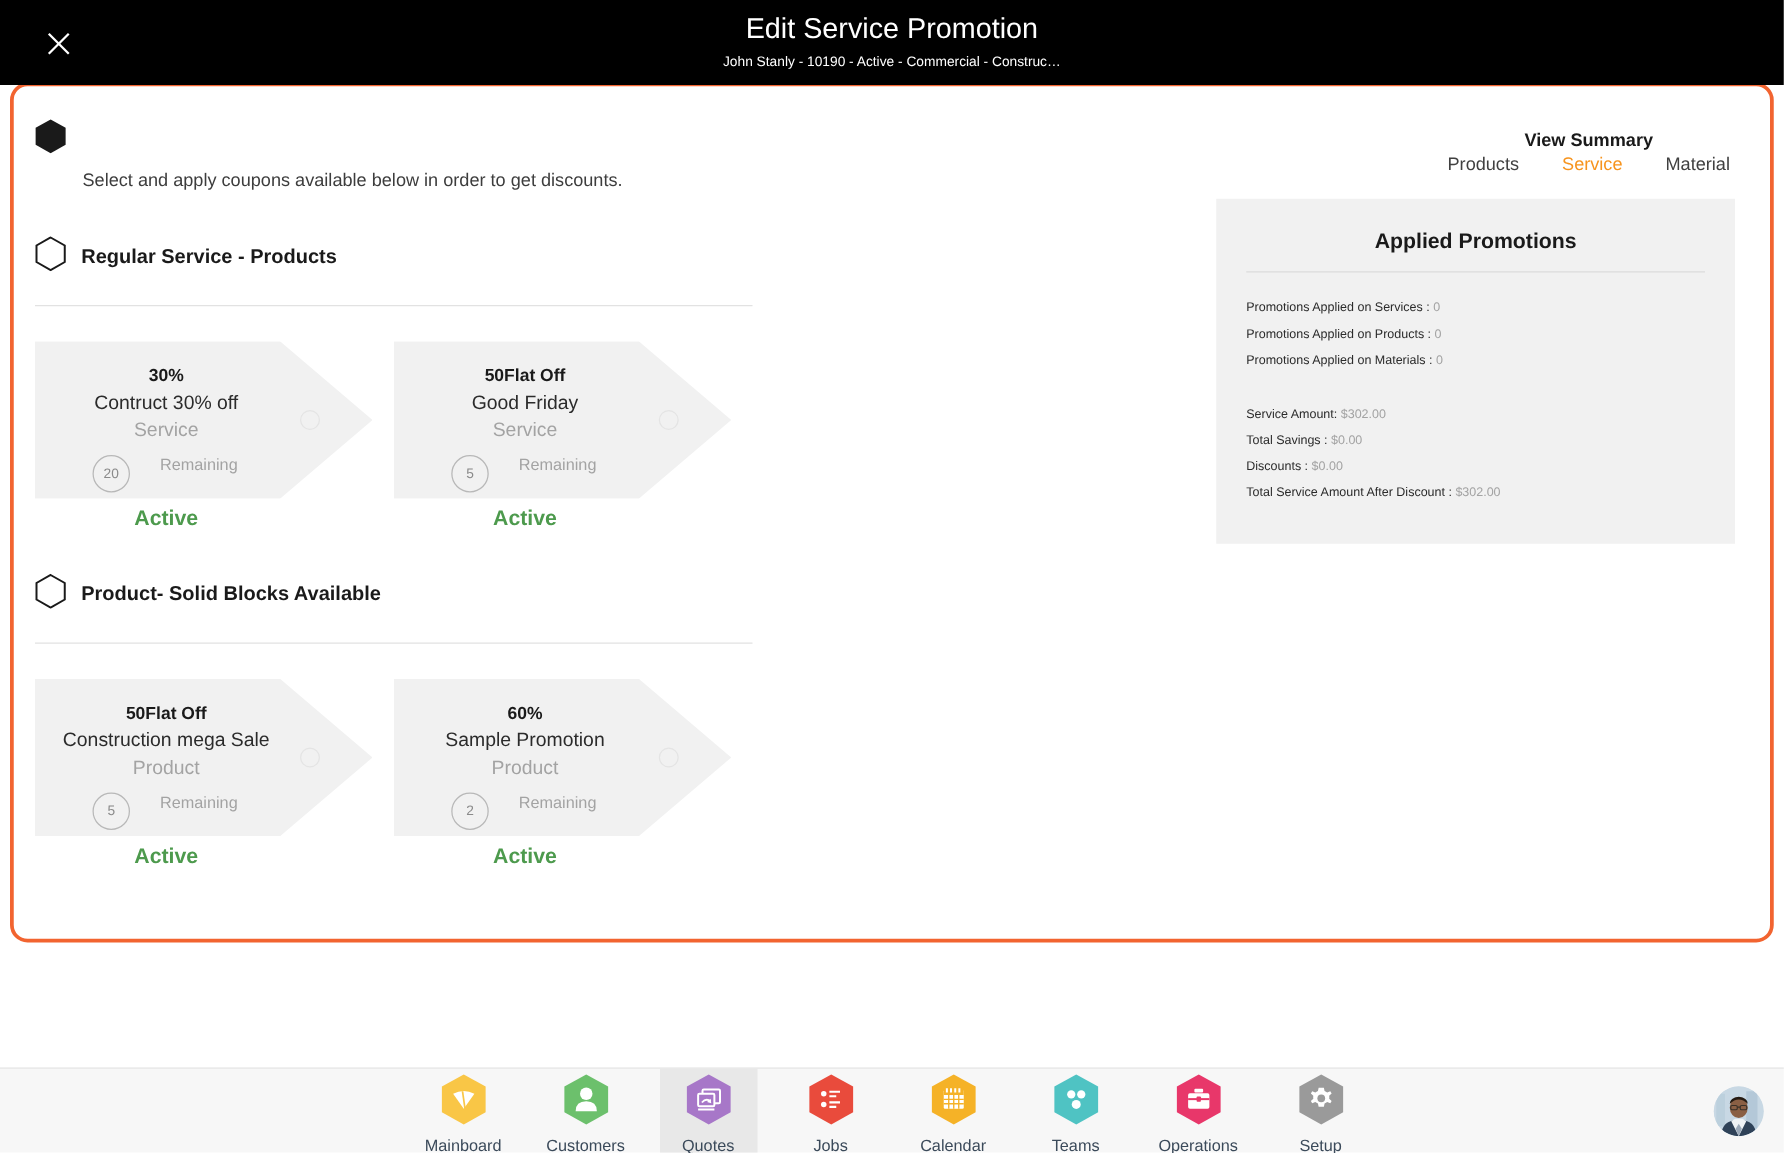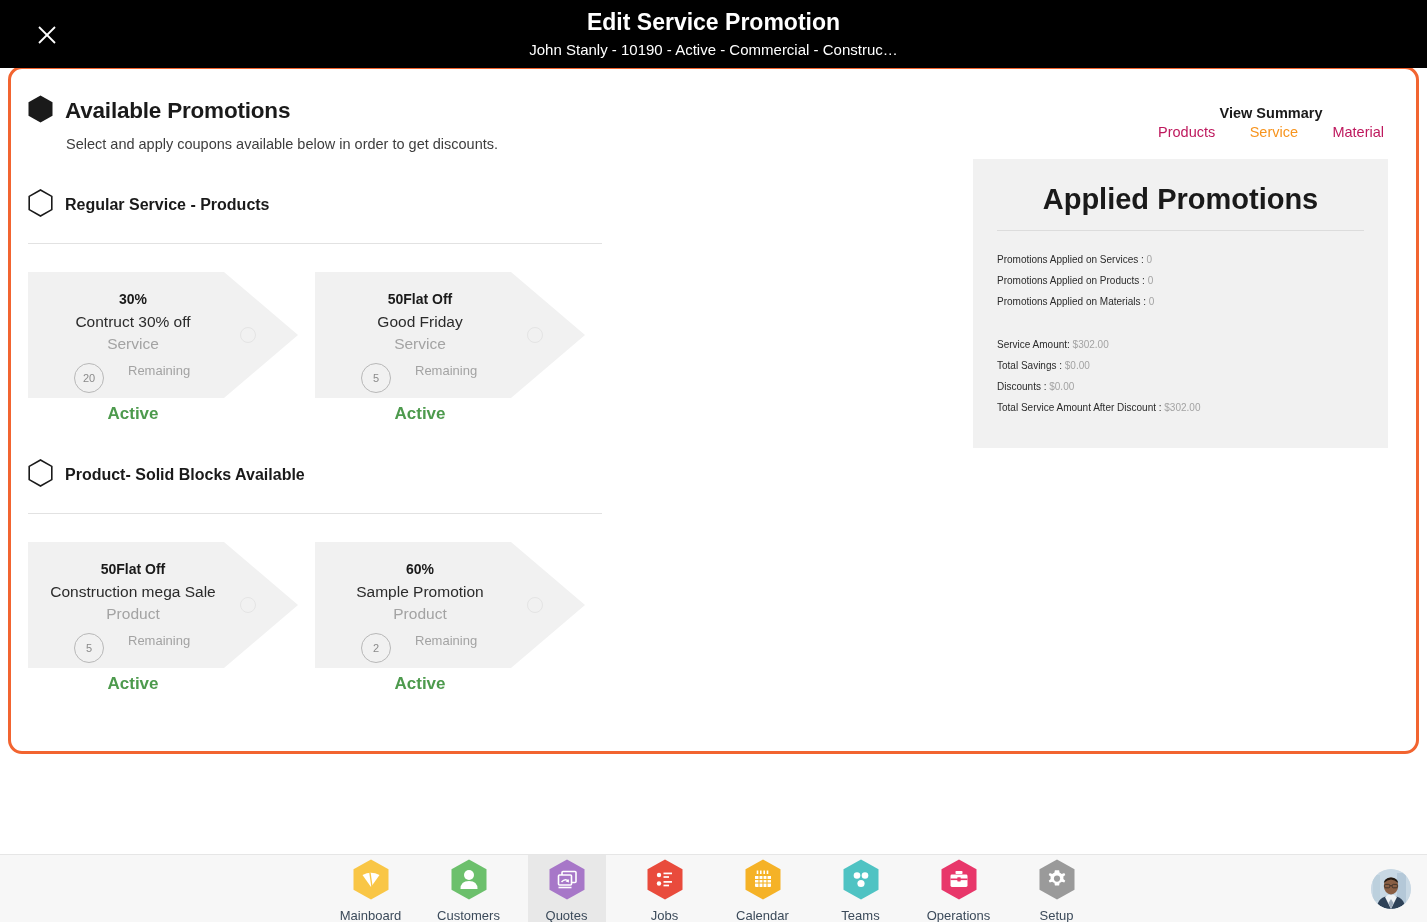--- a/index.html
+++ b/index.html
@@ -34,25 +34,25 @@
     position: absolute;
     left: 0; top: 8px;
     width: 1427px;
     text-align: center;
     pointer-events: none;
   }
   .top-title {
     color: #ffffff;
     font-size: 23px;
     line-height: 28px;
-    font-weight: 700;
+    font-weight: 400;
   }
   .top-subtitle {
     color: #ffffff;
-    font-size: 15px;
+    font-size: 11px;
     line-height: 18px;
     margin-top: 5px;
     font-weight: 400;
   }
 
   
   .panel {
     position: absolute;
     left: 8px; top: 66px;
     width: 1411px; height: 688px;
@@ -100,21 +100,21 @@
     line-height: 16px;
   }
   .vs-links {
     display: flex;
     justify-content: space-between;
     margin-top: 3px;
     padding: 0 2px;
   }
   .vs-link {
     font-size: 14.5px;
-    color: #be185d;
+    color: #404040;
     cursor: pointer;
   }
   .vs-link.service { color: #f7941e; }
 
   
   .section {
     position: absolute;
     left: 17px;
     width: 590px;
   }
@@ -226,21 +226,21 @@
   
   .applied {
     position: absolute;
     right: 28px; top: 90px;
     width: 415px;
     background: #f1f1f1;
     padding: 24px 24px 30px 24px;
   }
   .applied-title {
     text-align: center;
-    font-size: 29px;
+    font-size: 17px;
     font-weight: bold;
     color: #1a1a1a;
     margin-bottom: 14px;
   }
   .applied-rule {
     height: 1px;
     background: #dcdcdc;
     margin-bottom: 18px;
   }
   .ap-line {
@@ -317,21 +317,20 @@
 
 <div class="panel">
 
   <div class="page-head">
     <div class="head-row">
       <span class="hex-filled">
         <svg width="25" height="28" viewBox="0 0 25 28">
           <polygon points="12.5,0.5 24.5,7.25 24.5,20.75 12.5,27.5 0.5,20.75 0.5,7.25" fill="#1a1a1a"></polygon>
         </svg>
       </span>
-      <span class="page-title">Available Promotions</span>
     </div>
     <div class="page-sub">Select and apply coupons available below in order to get discounts.</div>
   </div>
 
   <div class="view-summary">
     <div class="vs-label">View Summary</div>
     <div class="vs-links">
       <span class="vs-link">Products</span>
       <span class="vs-link service">Service</span>
       <span class="vs-link">Material</span>

